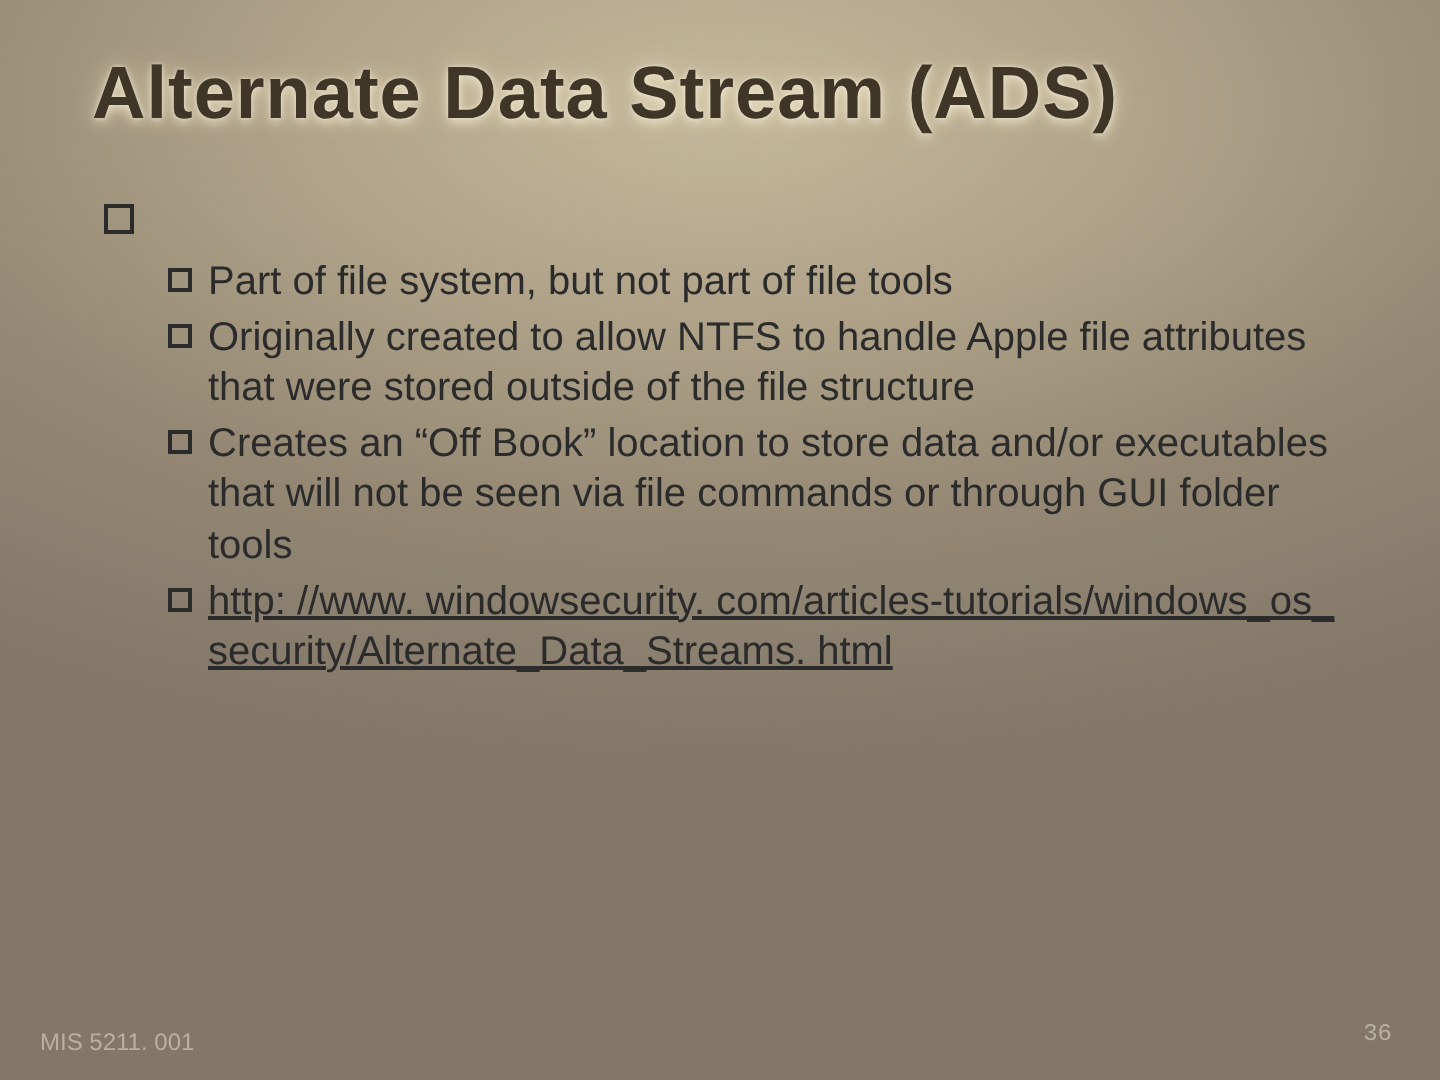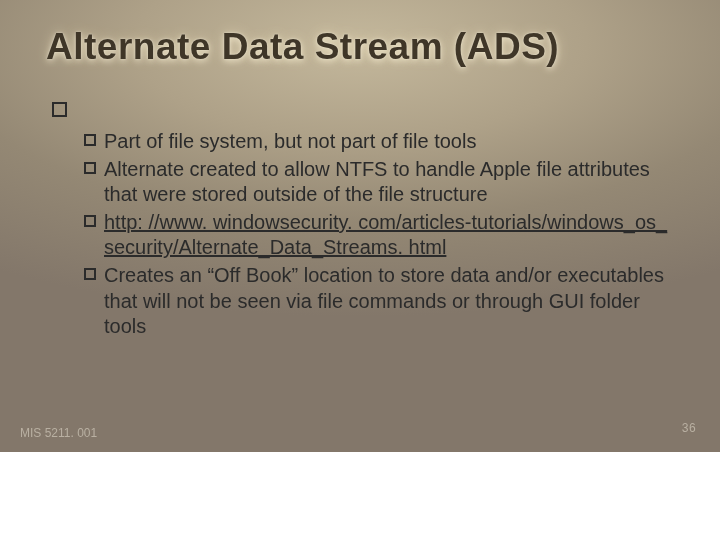--- a/index.html
+++ b/index.html
@@ -5,21 +5,21 @@
   html, body {
     margin: 0;
     padding: 0;
     width: 720px;
     height: 540px;
     overflow: hidden;
     font-family: Arial, Helvetica, sans-serif;
   }
   .slide {
     width: 720px;
-    height: 452px;
+    height: 540px;
     background: radial-gradient(ellipse 90% 60% at 50% 10%,
                 #c4b89c 0%,
                 #aea188 35%,
                 #948874 65%,
                 #83776a 100%);
     position: relative;
     box-sizing: border-box;
     padding: 26px 46px 0 46px;
   }
   .title {
@@ -107,27 +107,27 @@
     <span class="bullet"></span>
   </div>
 
   <div class="lvl2-wrap">
     <div class="lvl2">
       <span class="bullet"></span>
       <span class="text">Part of file system, but not part of file tools</span>
     </div>
     <div class="lvl2">
       <span class="bullet"></span>
-      <span class="text">Alternate created to allow NTFS to handle Apple file attributes that were stored outside of the file structure</span>
+      <span class="text">Originally created to allow NTFS to handle Apple file attributes that were stored outside of the file structure</span>
+    </div>
+    <div class="lvl2">
+      <span class="bullet"></span>
+      <span class="text">Creates an “Off Book” location to store data and/or executables that will not be seen via file commands or through GUI folder tools</span>
     </div>
     <div class="lvl2">
       <span class="bullet"></span>
       <span class="text link">http: //www. windowsecurity. com/articles-tutorials/windows_os_security/Alternate_Data_Streams. html</span>
-    </div>
-    <div class="lvl2">
-      <span class="bullet"></span>
-      <span class="text">Creates an “Off Book” location to store data and/or executables that will not be seen via file commands or through GUI folder tools</span>
     </div>
   </div>
 
   <div class="footer-center">MIS 5211. 001</div>
   <div class="footer-right">36</div>
 </div>
 
 </body></html>

